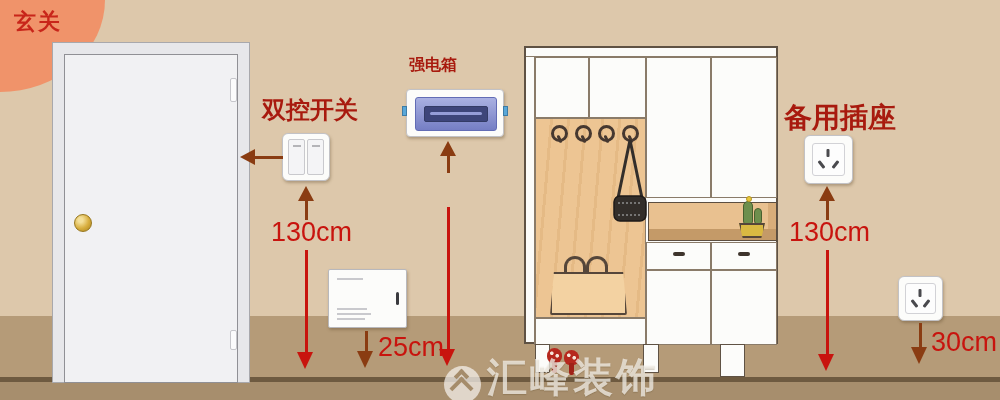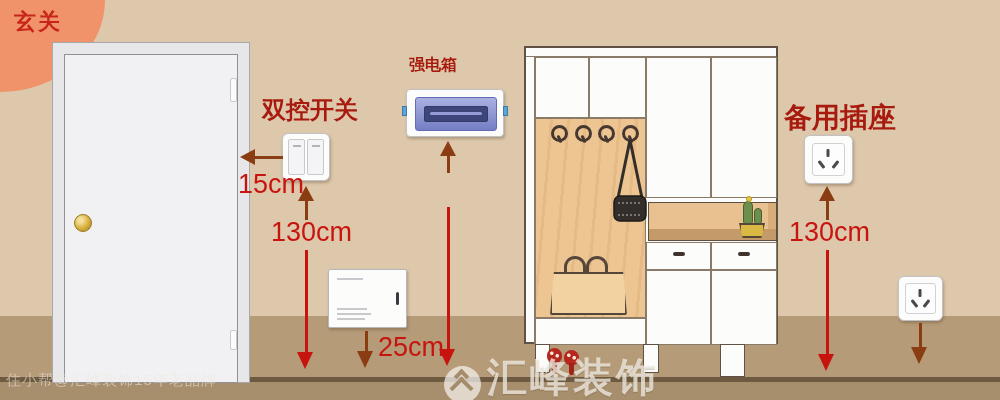--- a/index.html
+++ b/index.html
@@ -183,21 +183,20 @@
   <div class="abs shoe" style="left:547px;top:348px;"></div>
   <div class="abs shoe" style="left:564px;top:350px;"></div>
 
   <div class="abs cn-label" style="left:262px;top:94px;font-size:24px;">双控开关</div>
   <div class="abs device switch">
     <div class="rocker"></div>
     <div class="rocker"></div>
   </div>
   <div class="abs shaft-h" style="left:255px;top:156px;width:28px;"></div>
   <div class="abs head-left" style="left:240px;top:149px;"></div>
-  <div class="abs measure" style="left:238px;top:169px;">15cm</div>
   <div class="abs head-up" style="left:298px;top:186px;"></div>
   <div class="abs shaft-v" style="left:305px;top:200px;height:20px;"></div>
   <div class="abs measure" style="left:271px;top:217px;">130cm</div>
   <div class="abs shaft-v red" style="left:305px;top:250px;height:103px;"></div>
   <div class="abs head-down red" style="left:297px;top:352px;"></div>
 
   <div class="abs cn-label" style="left:409px;top:55px;font-size:16px;">强电箱</div>
   <div class="abs device strongbox">
     <div class="window">
         <div class="window-core"></div>
@@ -238,21 +237,21 @@
 
   <div class="abs device socket socket2">
     <div class="socket-inner">
       <div class="pin pin-e"></div>
       <div class="pin pin-l"></div>
       <div class="pin pin-r"></div>
     </div>
   </div>
   <div class="abs shaft-v" style="left:919px;top:323px;height:24px;"></div>
   <div class="abs head-down" style="left:911px;top:347px;"></div>
+  <div class="abs measure" style="left:931px;top:327px;">30cm</div>
 
   <div class="abs wm-logo">
     <div class="chev chev1"></div>
     <div class="chev chev2"></div>
   </div>
   <div class="abs wm-brand">汇峰装饰</div>
-  <div class="abs wm-credit">住小帮@汇峰装饰15年老品牌</div>
 
 </div>
 
 </body></html>

